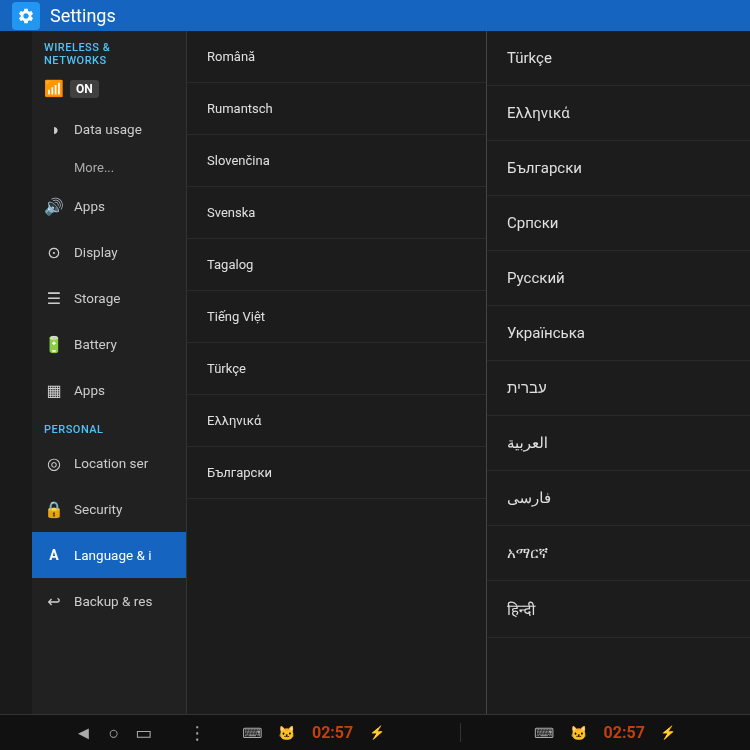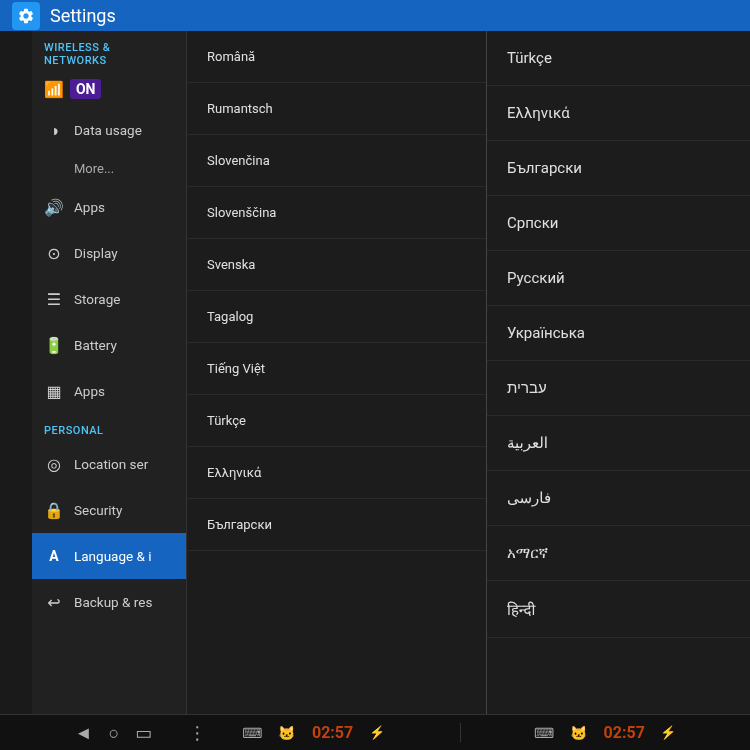--- a/index.html
+++ b/index.html
@@ -94,23 +94,23 @@
     .wifi-row {
       display: flex;
       align-items: center;
       padding: 8px 12px;
       gap: 6px;
     }
     .wifi-icon-small {
       font-size: 16px;
     }
     .toggle-on {
-      background: #4c1d95;
+      background: #404040;
       color: white;
-      font-size: 14px;
+      font-size: 12px;
       padding: 2px 6px;
       border-radius: 3px;
       font-weight: bold;
       text-align: center;
     }
 
     
     .middle-panel {
       width: 300px;
       background: #1c1c1c;
@@ -290,21 +290,20 @@
     <div class="sidebar-item">
       <span class="sidebar-icon">↩</span>
       <span>Backup &amp; res</span>
     </div>
   </div>
 
   <div class="middle-panel">
     <div class="language-item">Română</div>
     <div class="language-item">Rumantsch</div>
     <div class="language-item">Slovenčina</div>
-    <div class="language-item">Slovenščina</div>
     <div class="language-item">Svenska</div>
     <div class="language-item">Tagalog</div>
     <div class="language-item">Tiếng Việt</div>
     <div class="language-item">Türkçe</div>
     <div class="language-item">Ελληνικά</div>
     <div class="language-item">Български</div>
   </div>
 
   <div class="right-panel">
     <div class="right-language-item">Türkçe</div>

